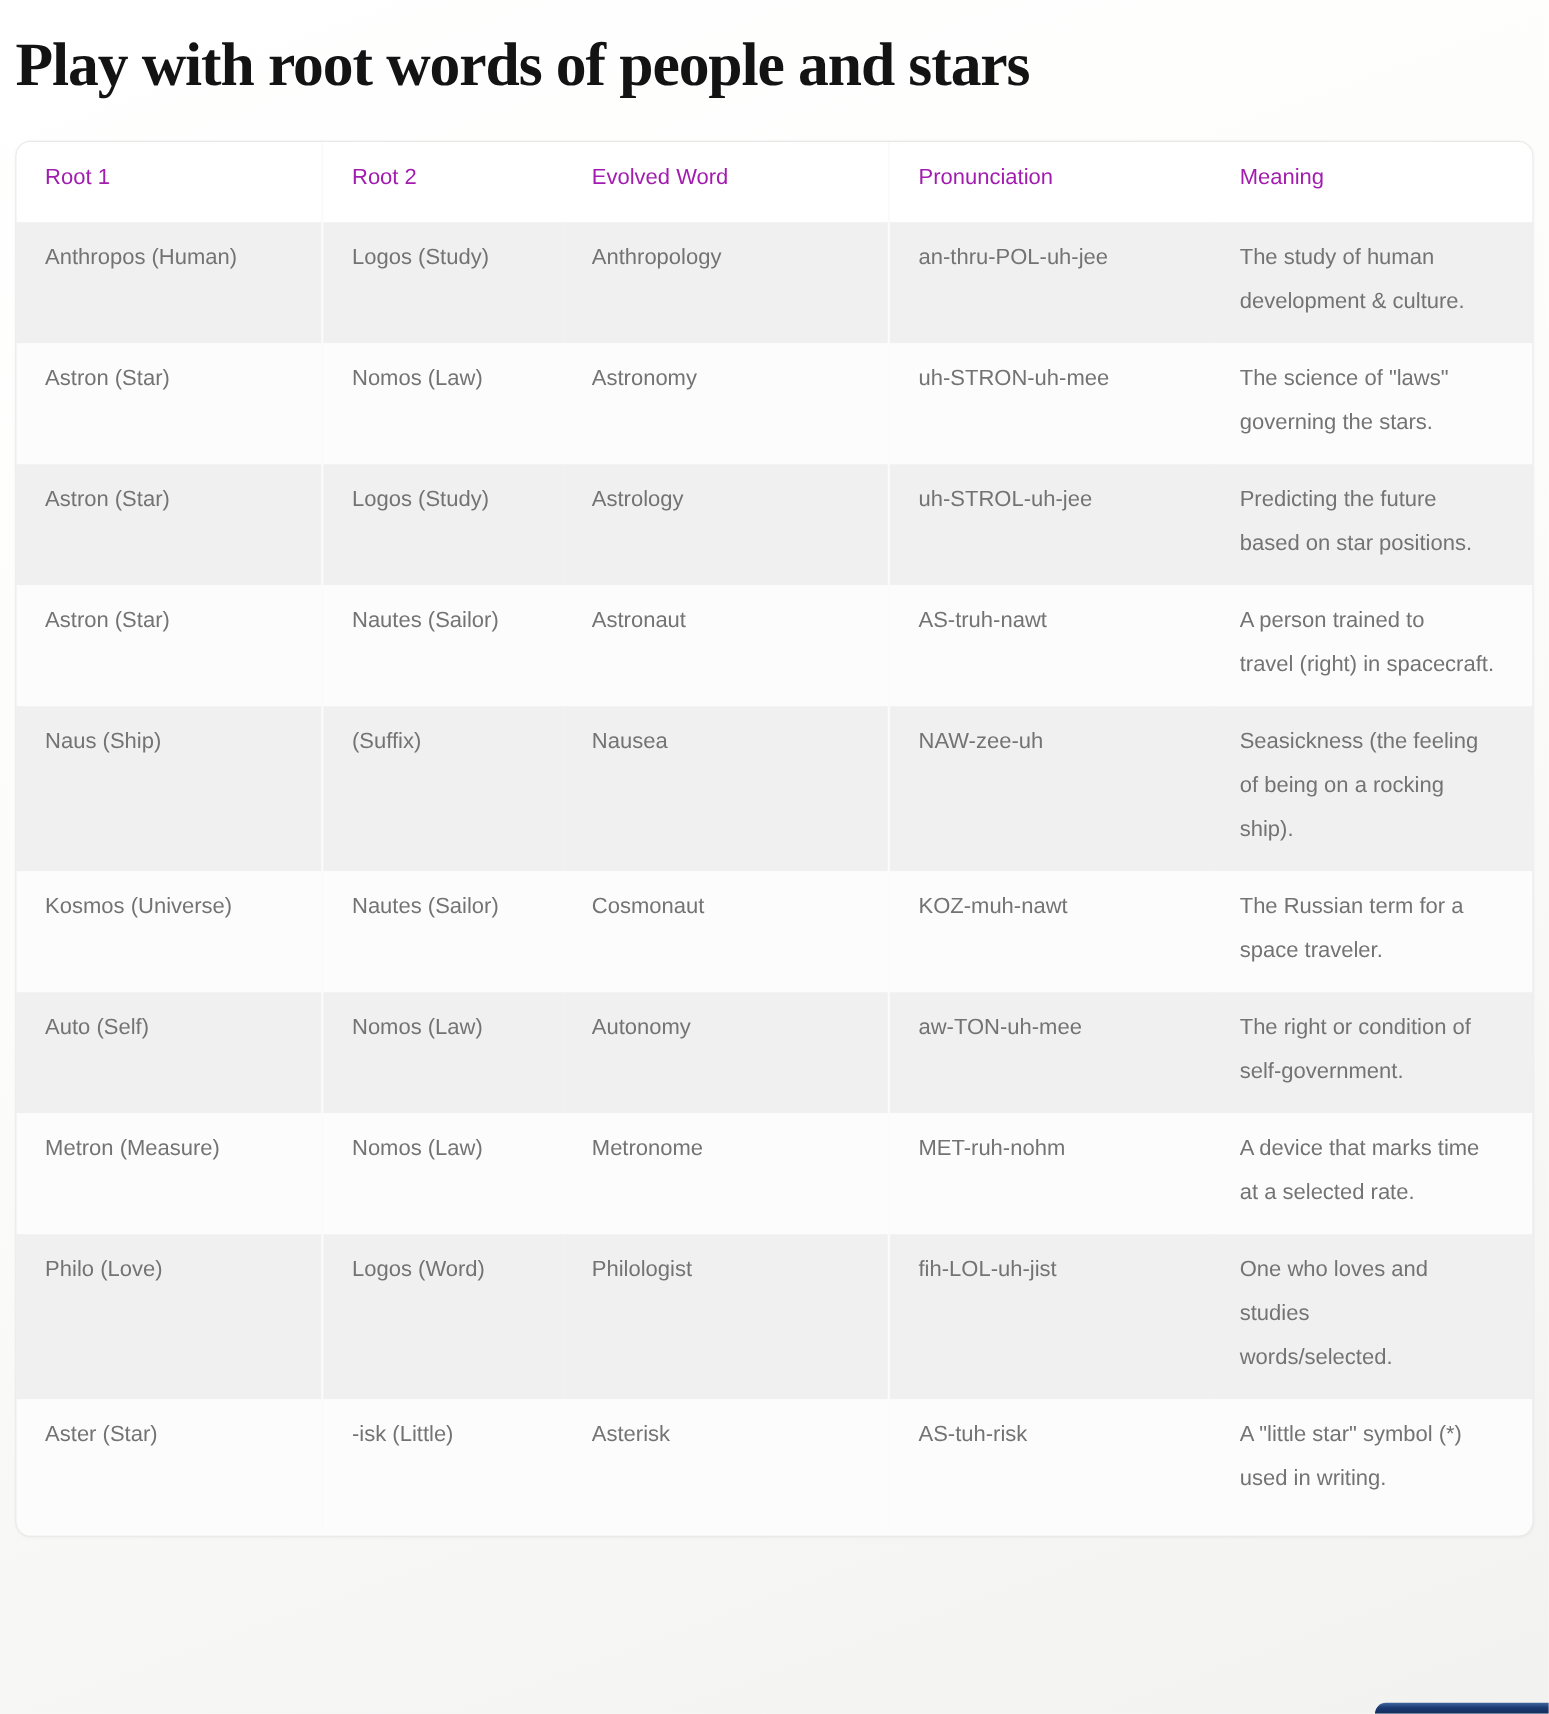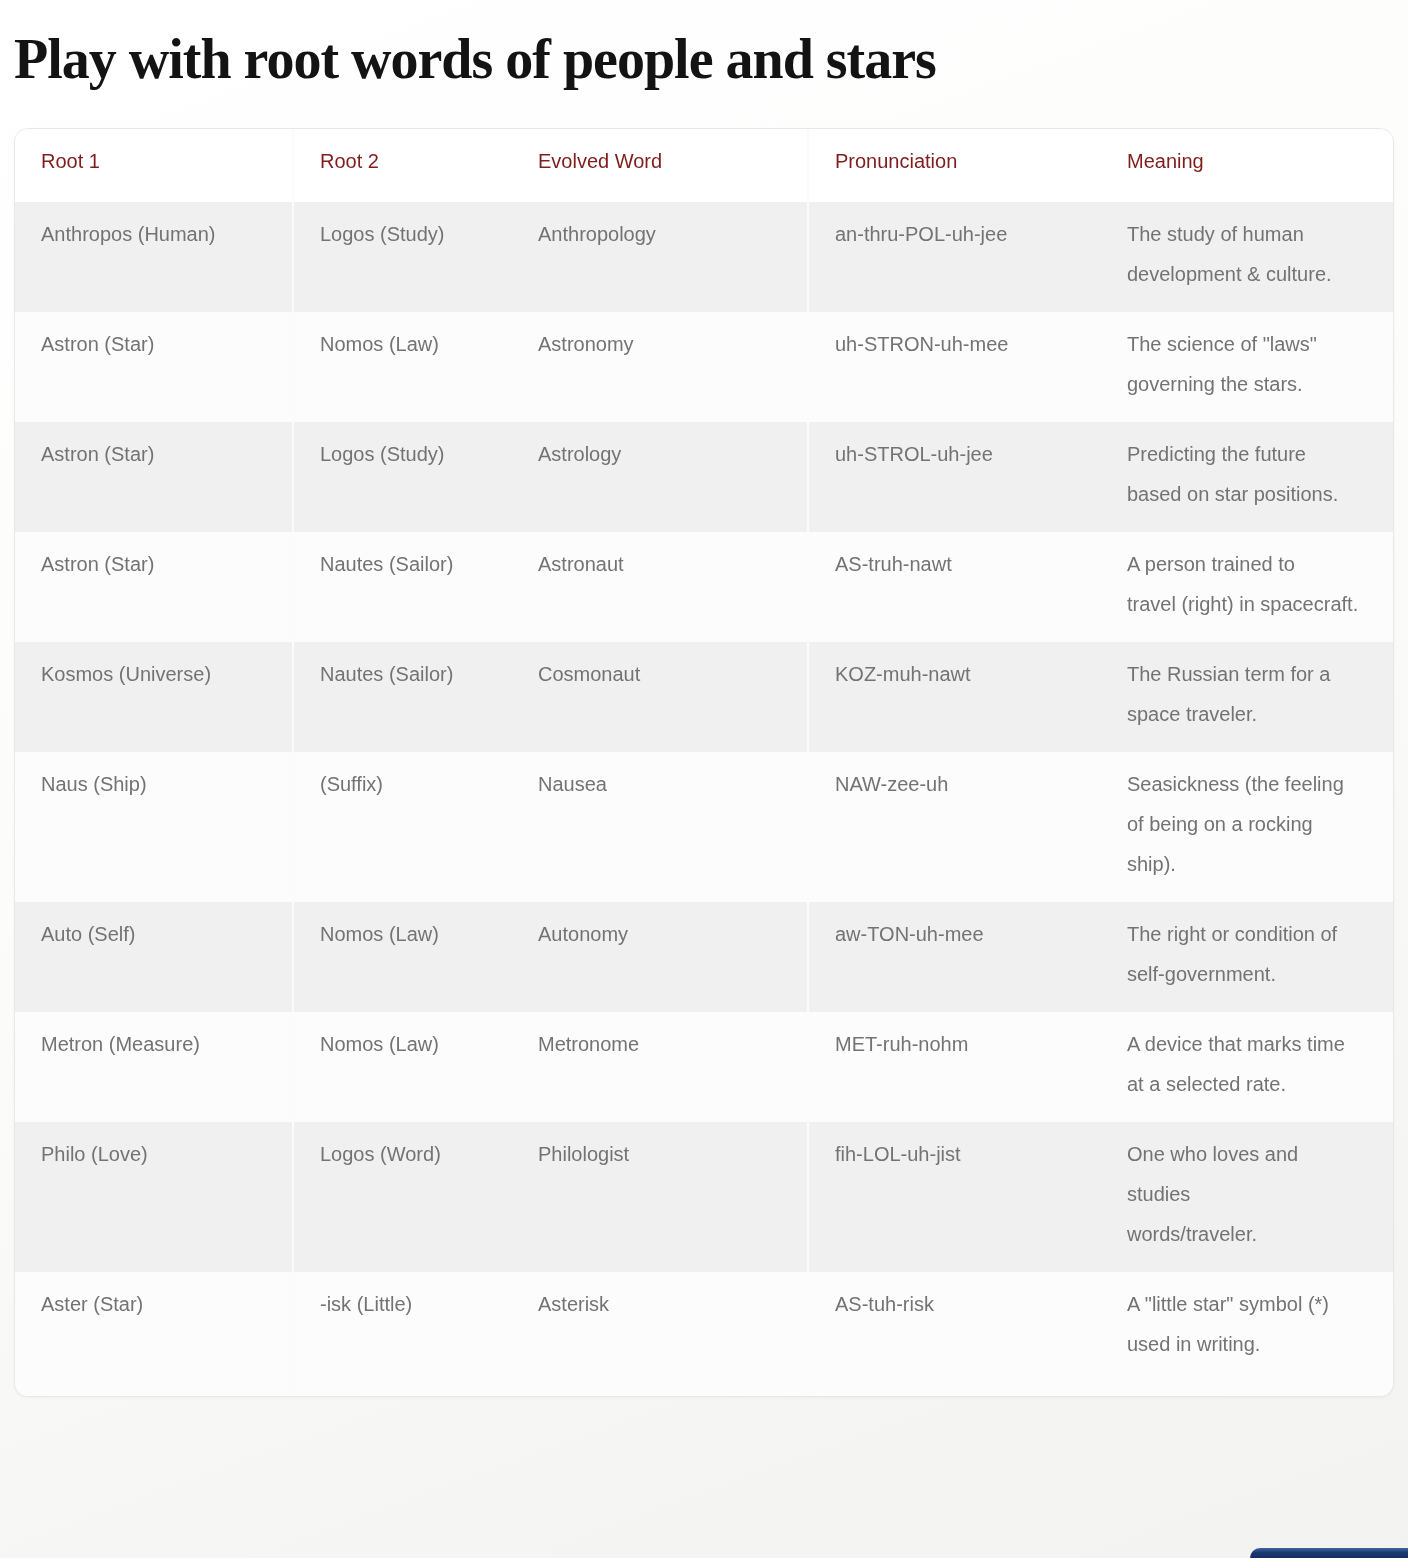--- a/index.html
+++ b/index.html
@@ -49,21 +49,21 @@
     font-size: 20px;
     font-weight: 400;
     color: #737373;
     padding: 12px 20px 18px 26px;
   }
   thead th {
     background: #ffffff;
     padding-top: 22px;
     padding-bottom: 30px;
     line-height: 21px;
-    color: #7f1d1d;
+    color: #a21caf;
   }
   tbody td {
     line-height: 40px;
     background: #fcfcfc;
   }
   tbody tr:nth-child(odd) td { background: #f0f0f0; }
   tbody tr:last-child td { padding-bottom: 32px; }
   th:nth-child(1), td:nth-child(1),
   th:nth-child(3), td:nth-child(3) {
     border-right: 2px solid #fbfbfb;
@@ -129,35 +129,35 @@
         </tr>
         <tr>
           <td>Astron (Star)</td>
           <td>Nautes (Sailor)</td>
           <td>Astronaut</td>
           <td>AS-truh-nawt</td>
           <td class="meaning-cell">A person trained to
 travel (right) in spacecraft.</td>
         </tr>
         <tr>
-          <td>Kosmos (Universe)</td>
-          <td>Nautes (Sailor)</td>
-          <td>Cosmonaut</td>
-          <td>KOZ-muh-nawt</td>
-          <td class="meaning-cell">The Russian term for a
-space traveler.</td>
-        </tr>
-        <tr>
           <td>Naus (Ship)</td>
           <td>(Suffix)</td>
           <td>Nausea</td>
           <td>NAW-zee-uh</td>
           <td class="meaning-cell">Seasickness (the feeling
 of being on a rocking
 ship).</td>
+        </tr>
+        <tr>
+          <td>Kosmos (Universe)</td>
+          <td>Nautes (Sailor)</td>
+          <td>Cosmonaut</td>
+          <td>KOZ-muh-nawt</td>
+          <td class="meaning-cell">The Russian term for a
+space traveler.</td>
         </tr>
         <tr>
           <td>Auto (Self)</td>
           <td>Nomos (Law)</td>
           <td>Autonomy</td>
           <td>aw-TON-uh-mee</td>
           <td class="meaning-cell">The right or condition of
 self-government.</td>
         </tr>
         <tr>
@@ -168,21 +168,21 @@
           <td class="meaning-cell">A device that marks time
 at a selected rate.</td>
         </tr>
         <tr>
           <td>Philo (Love)</td>
           <td>Logos (Word)</td>
           <td>Philologist</td>
           <td>fih-LOL-uh-jist</td>
           <td class="meaning-cell">One who loves and
 studies
-words/traveler.</td>
+words/selected.</td>
         </tr>
         <tr>
           <td>Aster (Star)</td>
           <td>-isk (Little)</td>
           <td>Asterisk</td>
           <td>AS-tuh-risk</td>
           <td class="meaning-cell">A "little star" symbol (*)
 used in writing.</td>
         </tr>
       </tbody>

